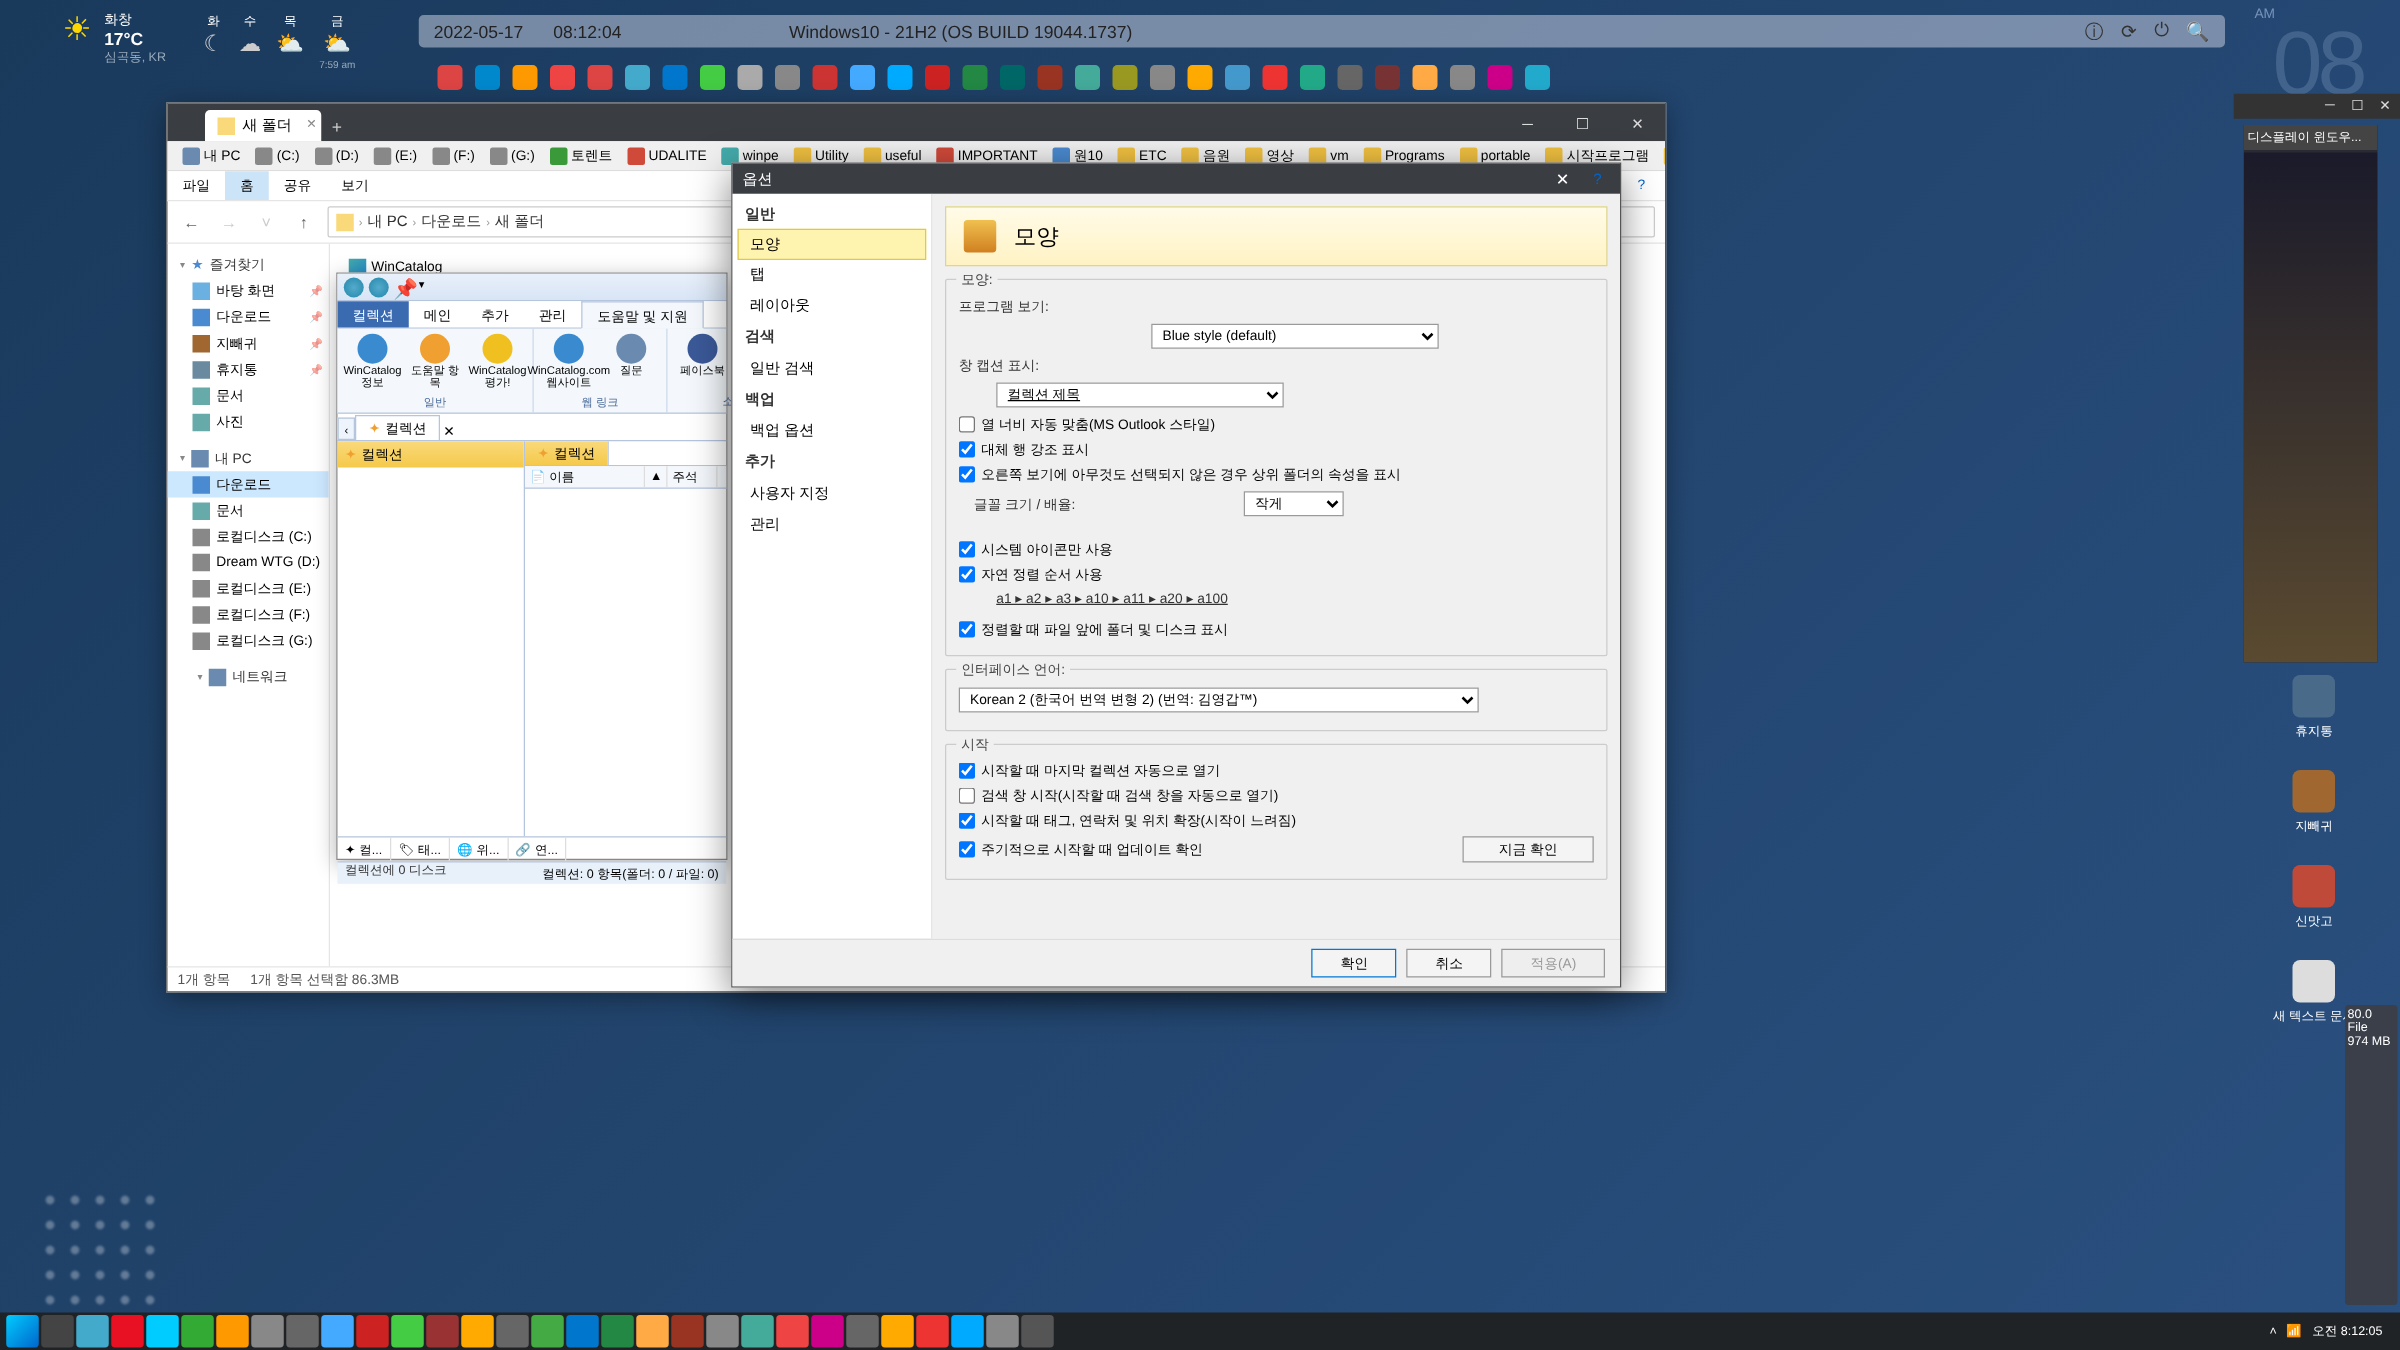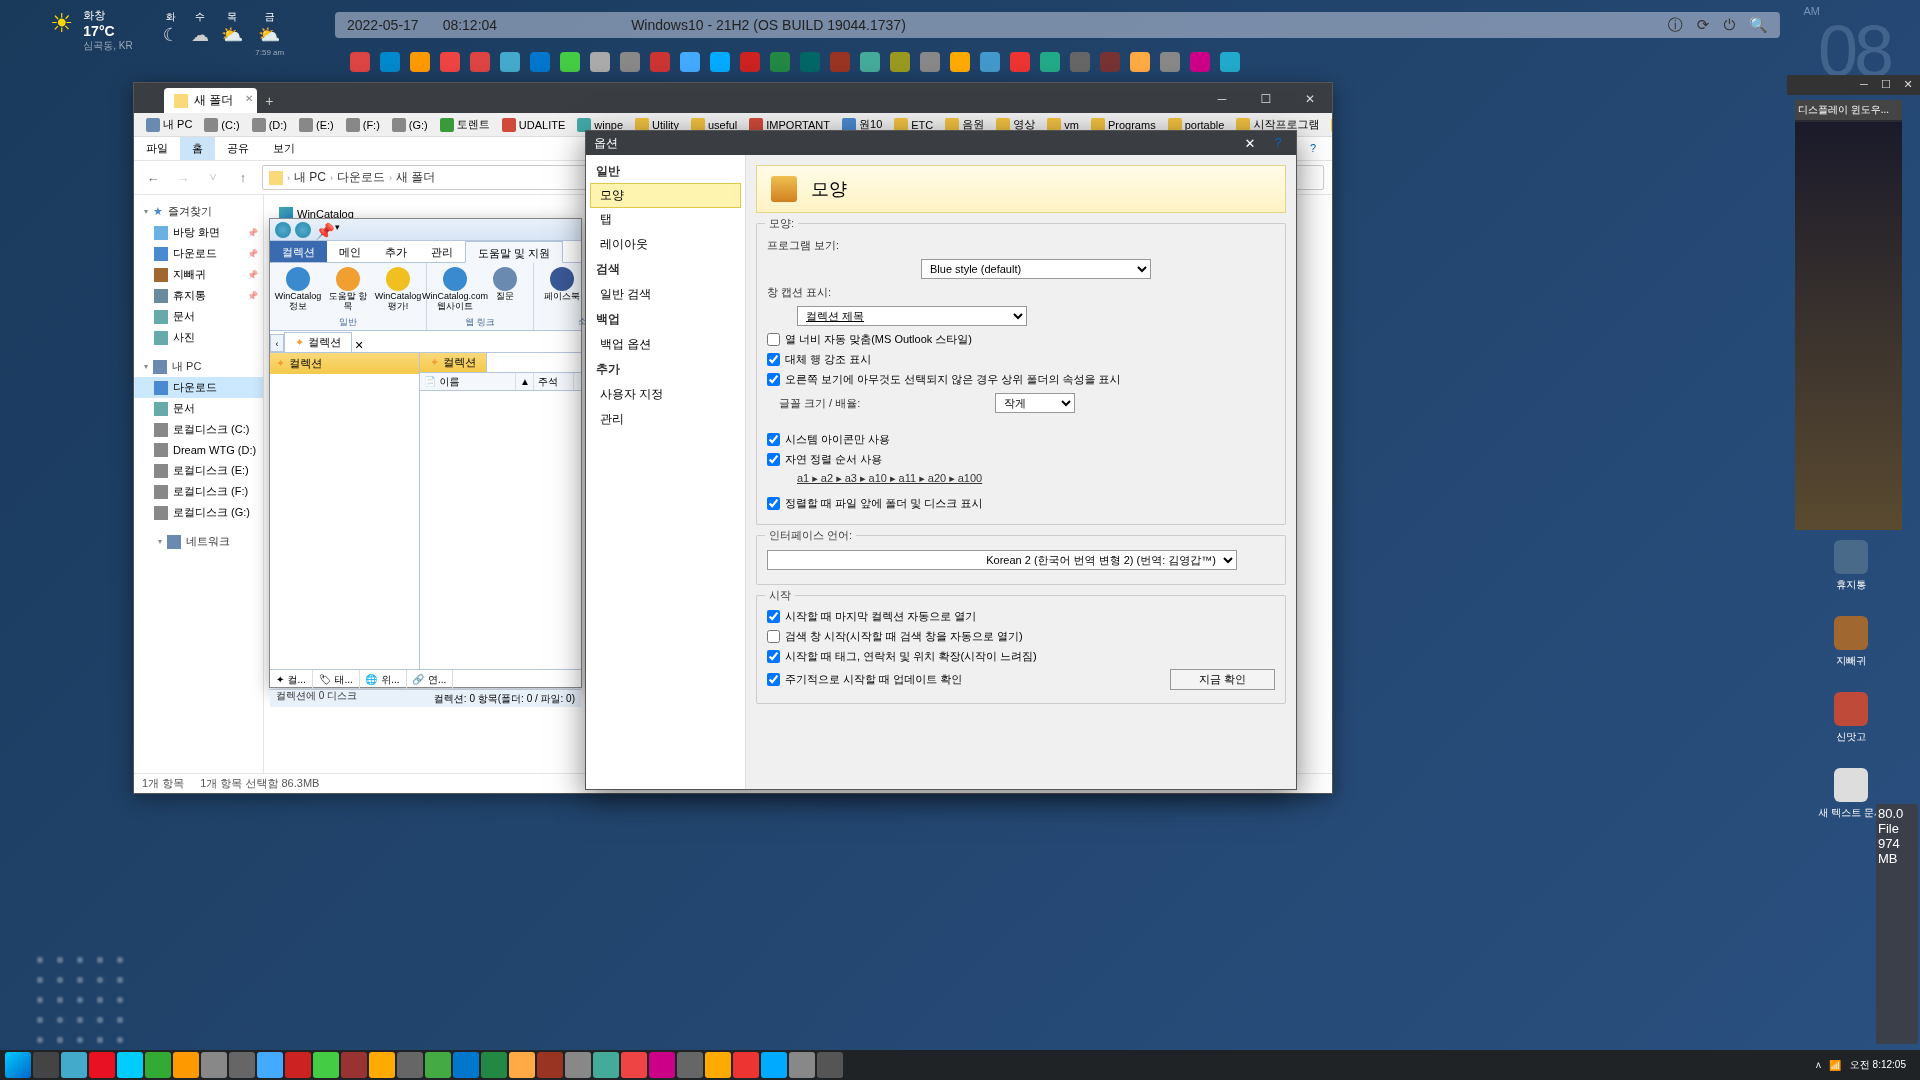--- a/index.html
+++ b/index.html
@@ -27,21 +27,21 @@
 .right-panel-title { position:absolute; right:0; top:75px; width:133px; background:#333; display:flex; justify-content:flex-end; gap:4px; padding:3px;}
 .rp-btn { width:18px; height:14px; color:#ddd; font-size:11px; text-align:center; cursor:pointer;}
 .right-panel-content-area{position:absolute; right:18px; top:100px; width:107px; height:430px; background:#2a2a35; overflow:hidden;}
 .rp-content-text{color:#fff; font-size:10px; padding:3px; background:#444;}
 .rp-castle { position:absolute; inset:22px 0 0 0; background:linear-gradient(#1a1a2a,#5a4a30);}
 
 .desktop-icons { position:absolute; right:36px; top:540px; display:flex; flex-direction:column; gap:24px; align-items:center;}
 .dicon { text-align:center; color:#fff; font-size:10px; cursor:pointer;}
 .dicon-img { width:34px; height:34px; margin:0 auto 4px; border-radius:6px; background:#666;}
 
-.perf-widget { position:absolute; right:2px; bottom:36px; width:42px; height:240px; background:#3a3f4a; border-radius:3px; font-size:13px; color:#fff; padding:2px;}
+.perf-widget { position:absolute; right:2px; bottom:36px; width:42px; height:240px; background:#3a3f4a; border-radius:3px; font-size:10px; color:#fff; padding:2px;}
 
 .tiger { position:absolute; left:30px; bottom:30px; width:100px; height:100px; opacity:0.3;}
 .tiger::before{content:""; position:absolute; inset:0; background:radial-gradient(circle,#fff 20%,transparent 25%),radial-gradient(circle,#fff 20%,transparent 25%); background-size:20px 20px; filter:blur(1px);}
 
 
 .explorer { position:absolute; left:133px; top:82px; width:1200px; height:712px; background:#fff; border:1px solid #555; box-shadow:0 4px 20px rgba(0,0,0,0.4);}
 .titlebar { height:30px; background:#3a3d42; display:flex; align-items:flex-end;}
 .tab { background:#fff; border-radius:4px 4px 0 0; padding:4px 24px 4px 10px; font-size:12px; margin-left:30px; position:relative; display:flex; align-items:center; gap:6px;}
 .tab-icon{width:14px;height:14px;background:#f9d97a;}
 .tab-close{position:absolute;right:4px;top:5px;font-size:10px;color:#888;cursor:pointer;}
@@ -125,21 +125,21 @@
 .dlg-navitem{padding:4px 14px;cursor:pointer;}
 .dlg-navitem.selected{background:#fff3b0;border:1px solid #e0c949;margin:-1px 4px;padding:3px 9px;}
 .dlg-content{flex:1;padding:10px;overflow:auto;background:#f0f0f0;position:relative;}
 .panel-header{background:linear-gradient(#fffbe8,#fff3c4);border:1px solid #e0d68a;padding:10px 14px;display:flex;align-items:center;gap:14px;font-size:18px;}
 .panel-header-icon{width:26px;height:26px;}
 .section{border:1px solid #ccc;border-radius:2px;margin-top:10px;padding:8px 10px;font-size:11px;background:#f0f0f0;position:relative;}
 .section-title{position:absolute;top:-8px;left:8px;background:#f0f0f0;padding:0 4px;color:#444;}
 .form-row{display:flex;align-items:center;gap:8px;margin:6px 0;}
 .form-label{min-width:90px;color:#333;}
 select.form-sel{padding:2px 4px;font-size:11px;border:1px solid #999;background:#fff;}
-.w220{width:230px;} .w470{width:470px;text-align:right;} .w80{width:80px;}
+.w220{width:230px;} .w470{width:416px;} .w80{width:80px;}
 .checkbox-row{display:flex;align-items:center;gap:5px;margin:5px 0;}
 .checkbox-row input{width:13px;height:13px;}
 .sort-example{padding-left:30px;color:#333;text-decoration:underline;}
 .btn-small{padding:2px 18px;border:1px solid #999;background:#f4f4f4;font-size:11px;cursor:pointer;}
 
 .dlg-buttons{height:38px;border-top:1px solid #ddd;display:flex;justify-content:flex-end;align-items:center;gap:8px;padding:0 12px;background:#f0f0f0;}
 .dlg-btn{padding:3px 22px;border:1px solid #999;background:#f4f4f4;font-size:11px;cursor:pointer;}
 .dlg-btn.primary{border-color:#0078d4;}
 .dlg-btn.disabled{color:#999;background:#eee;}
 
@@ -696,20 +696,25 @@
           </div>
         <div class="checkbox-row">
           <input type="checkbox" checked="" style="">
           <span>주기적으로 시작할 때 업데이트 확인</span>
           <span style="flex:1"></span>
           <button class="btn-small" style="padding:2px 28px;">지금 확인</button>
         </div>
       </div>
 
     </div>
+  </div>
+  <div class="dlg-buttons">
+    <button class="dlg-btn primary">확인</button>
+    <button class="dlg-btn">취소</button>
+    <button class="dlg-btn disabled">적용(A)</button>
   </div>
 </div>
 
 <div class="taskbar">
   <div class="tb-item start"></div>
   <div id="taskbar-items" style="display:flex;">
       <div class="tb-item" style="background: rgb(68, 68, 68);"></div>
       <div class="tb-item" style="background: rgb(68, 170, 204);"></div>
       <div class="tb-item" style="background: rgb(232, 17, 35);"></div>
       <div class="tb-item" style="background: rgb(0, 204, 255);"></div>

